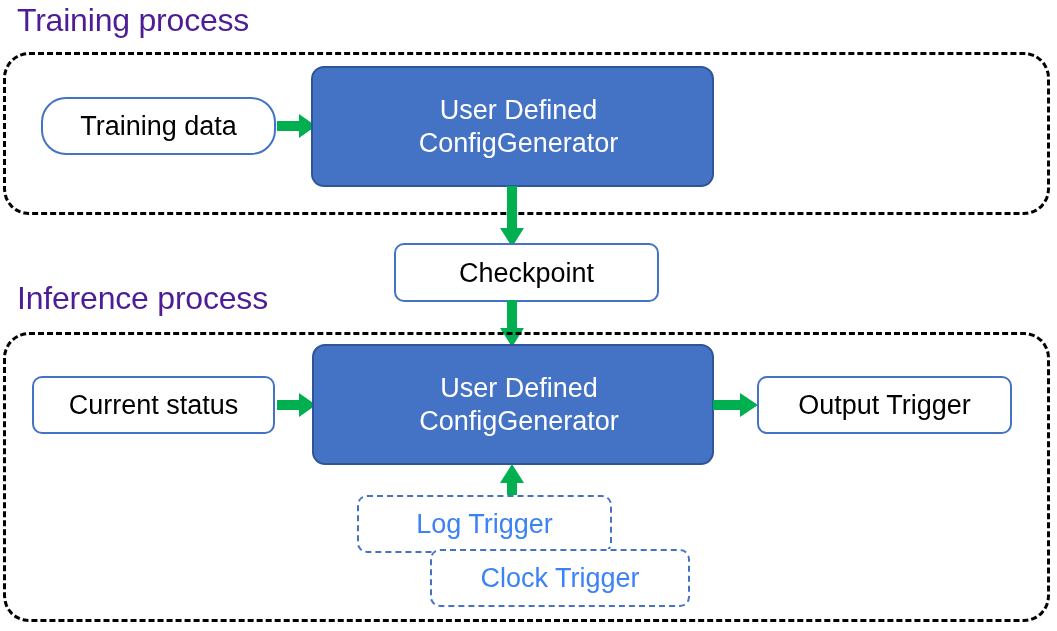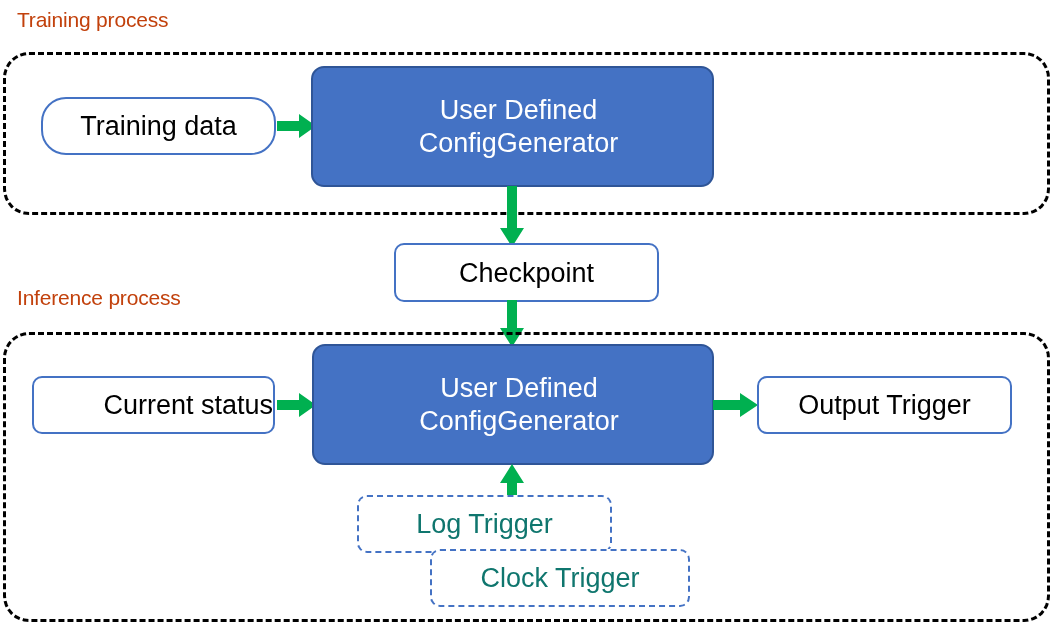--- a/index.html
+++ b/index.html
@@ -16,22 +16,22 @@
     position: relative;
     width: 1057px;
     height: 631px;
     background: #ffffff;
     overflow: hidden;
   }
 
   
   .section-title {
     position: absolute;
-    color: #c2410c;
-    font-size: 21px;
+    color: #4c1d95;
+    font-size: 32px;
     line-height: 32px;
     letter-spacing: -0.2px;
     white-space: nowrap;
   }
 
   
   .process-box {
     position: absolute;
     border: 3px dashed #000000;
     border-radius: 26px;
@@ -62,21 +62,21 @@
     background: #4472C4;
     color: #ffffff;
     font-size: 27px;
     line-height: 33px;
     padding-left: 12px;
   }
   .node-dashed {
     border: 2px dashed #4472C4;
     border-radius: 10px;
     background: #ffffff;
-    color: #0f766e;
+    color: #3b82f6;
     font-size: 27px;
     line-height: 30px;
   }
 
   
   .arrow {
     position: absolute;
   }
   .arrow svg { display: block; }
 </style>
@@ -117,21 +117,21 @@
   <div class="arrow" style="left:498px; top:300px;">
     <svg width="28" height="48" viewBox="0 0 28 48">
       <path d="M9,0 L19,0 L19,28 L26,28 L14,47 L2,28 L9,28 Z" fill="#00B050"></path>
     </svg>
   </div>
 
   <div class="section-title" style="left:17px; top:282px;">Inference process</div>
 
   <div class="process-box" style="left:3px; top:332px; width:1047px; height:290px;"></div>
 
-  <div class="node node-outline" style="left:32px; top:376px; width:243px; height:58px;justify-content:flex-end;">
+  <div class="node node-outline" style="left:32px; top:376px; width:243px; height:58px;">
     <span>Current status</span>
   </div>
 
   <div class="arrow" style="left:277px; top:391px;">
     <svg width="40" height="28" viewBox="0 0 40 28">
       <path d="M0,9 L22,9 L22,2 L39,14 L22,26 L22,19 L0,19 Z" fill="#00B050"></path>
     </svg>
   </div>
 
   <div class="node node-solid" style="left:312px; top:344px; width:402px; height:121px; flex-direction:column;">

